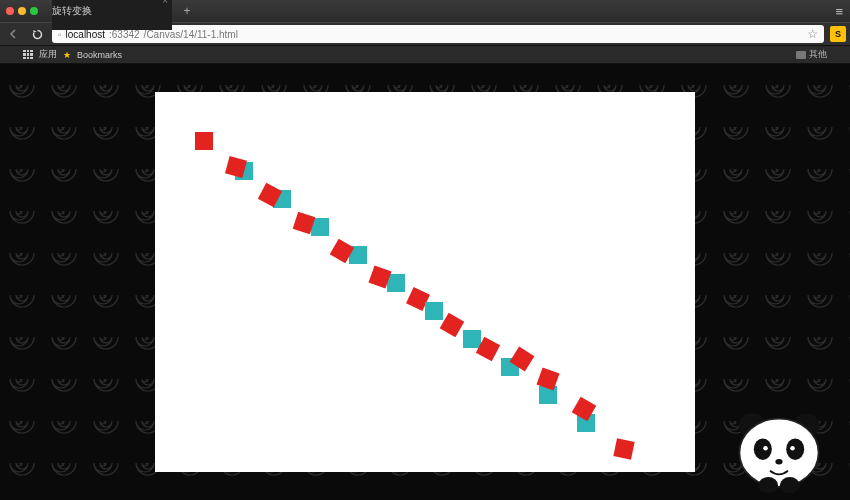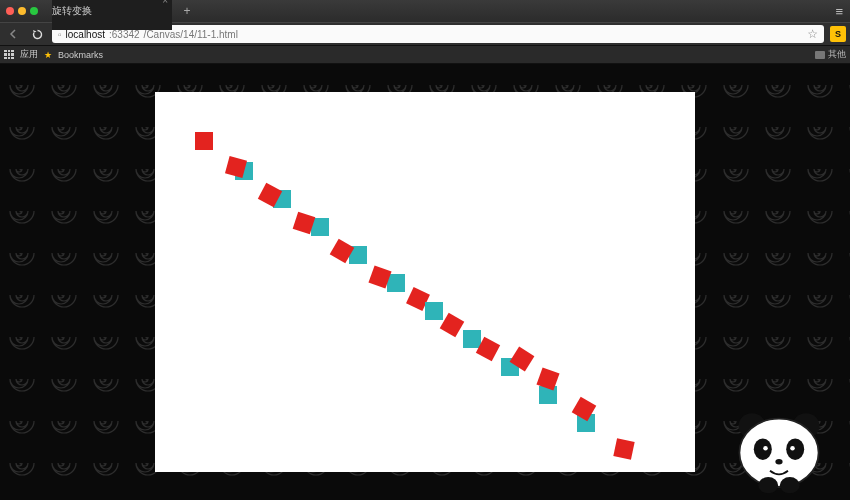--- a/index.html
+++ b/index.html
@@ -19,21 +19,21 @@
   .addrbar { height: 24px; background: #2f2f2f; display:flex; align-items:center; padding:0 4px; gap:6px; border-top:1px solid #444; border-bottom:1px solid #111; }
   .nav-btn { width:18px; height:18px; color:#888; font-size:12px; display:flex; align-items:center; justify-content:center; }
   .nav-btn.on { color:#ddd; }
   .omnibox { flex:1; height:18px; background:#fafafa; border-radius:3px; display:flex; align-items:center; padding:0 6px; font-size:10px; color:#333; gap:4px; }
   .omnibox .page-icon { font-size:10px; color:#888; }
   .omnibox .host { color:#111; }
   .omnibox .path { color:#777; }
   .star { color:#888; font-size:12px; margin-left:auto; }
   .ext-icon { width:16px; height:16px; background:#ffc107; border-radius:2px; font-size:9px; font-weight:bold; color:#111; display:flex; align-items:center; justify-content:center; }
 
-  .bmbar { height: 18px; background:#2a2a2a; display:flex; align-items:center; padding:0 4px; gap:6px; font-size:9px; color:#ccc; border-bottom:1px solid #111; }
+  .bmbar { height: 18px; background:#2a2a2a; display:flex; align-items:center; padding:0 23px; gap:6px; font-size:9px; color:#ccc; border-bottom:1px solid #111; }
   .bmbar .apps { width:10px; height:10px; display:inline-grid; grid-template-columns:repeat(3,2.6px); grid-template-rows:repeat(3,2.6px); gap:1px; }
   .bmbar .apps i { background:#ccc; }
   .bmbar .folder { margin-left:auto; display:flex; align-items:center; gap:3px; color:#bbb; }
   .bmbar .folder .ficon { width:10px; height:8px; background:#777; border-radius:1px; }
 
   
   .viewport { flex:1; background:#0a0a0a; position:relative; overflow:hidden; }
   .spiral-bg { position:absolute; inset:0; background:#0a0a0a; }
   .spiral-bg svg { width:100%; height:100%; }
 

